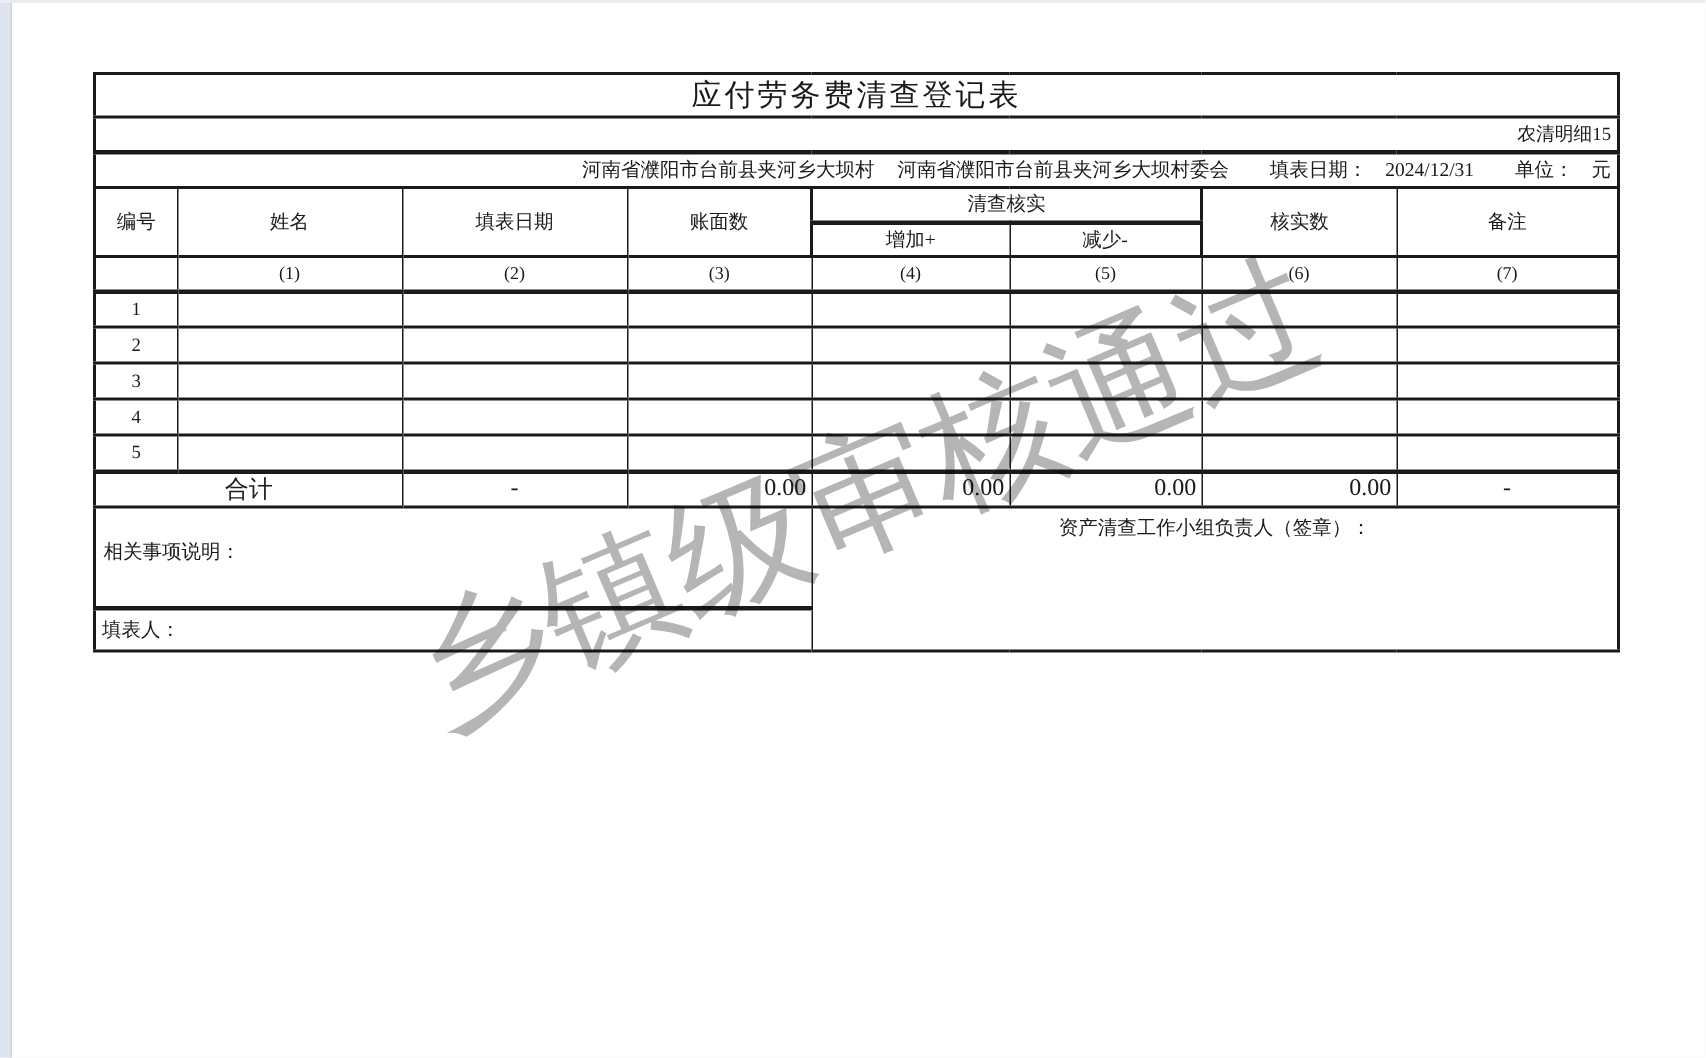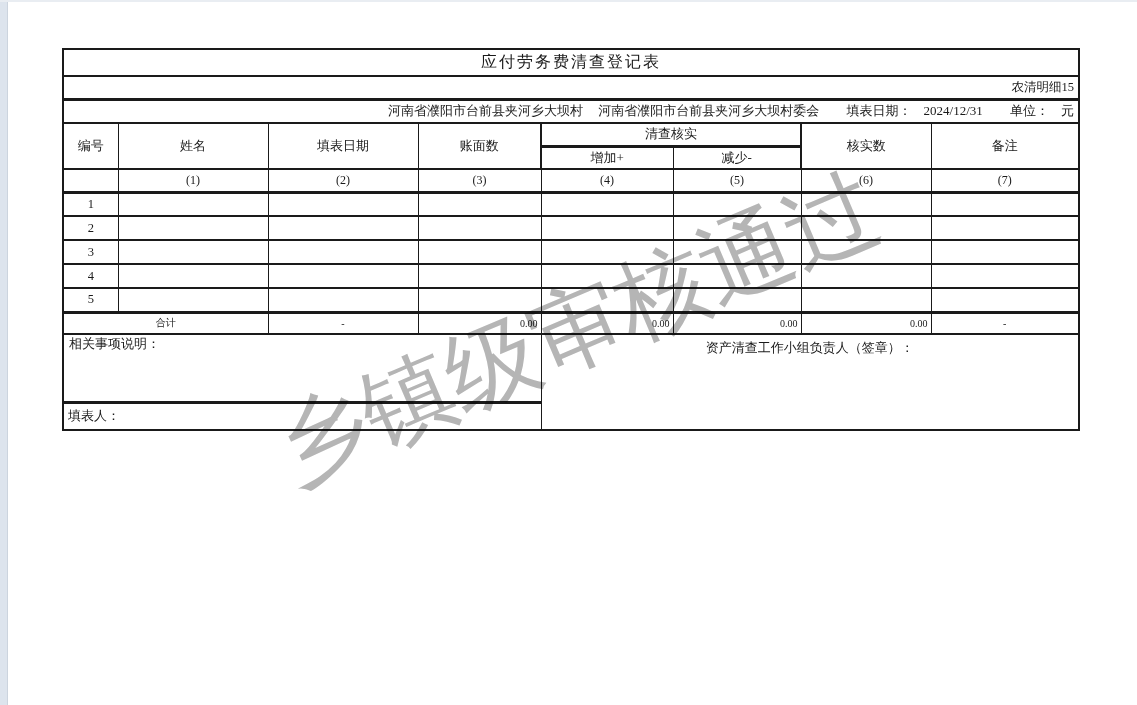--- a/index.html
+++ b/index.html
@@ -12,42 +12,42 @@
                background:#dde4ed; border-right:1px solid #ccd4de; }
 
   .sheet { position:absolute; left:62px; top:46px; width:1016px; }
 
   table.form-table { border-collapse:collapse; table-layout:fixed; width:1016px;
                      border:2px solid #1a1a1a; }
   td { border:1px solid #1a1a1a; border-top-width:2px; border-bottom-width:2px;
        padding:0 4px; text-align:center; vertical-align:middle;
        font-size:13px; overflow:hidden; white-space:nowrap; }
 
-  .title-row td { height:27px; font-size:16px; letter-spacing:2px;text-align:center; }
+  .title-row td { height:27px; font-size:20px; letter-spacing:2px;text-align:center; }
   .code-row td  { height:23px; text-align:right; font-size:12.5px; border-bottom-width:3px;margin-left:15px; }
   .info-row td  { height:24px; text-align:right; font-size:13px;padding-left:34px; }
   .info-row span { margin-left:12px; }
 
   .hdr td { font-size:13px; }
   .hdr-a td { height:23px; }
   .hdr-b td { height:23px; }
   .cell-check { border-bottom-width:3px; }
   .vthick-l { border-left-width:2px; }
   .vthick-r { border-right-width:2px;margin-left:44px; }
 
   .index-row td { height:23px; font-size:12px; border-bottom-width:3px; }
   .data-row td  { height:24px; font-size:12.5px; }
   .data-row.last td { border-bottom-width:3px; }
 
-  .total-row td { height:22px; font-size:10px; }
+  .total-row td { height:22px; font-size:16px; }
   .num  { text-align:right; padding-right:3px; }
   .dash { text-align:center; }
 
   .notes-cell   { height:68px; text-align:left; vertical-align:top;
-                  padding:0 5px; border-bottom-width:3px; }
+                  padding:20px 5px; border-bottom-width:3px; }
   .signer-cell  { text-align:center; vertical-align:top; padding:4px 18px; }
   .preparer-cell{ height:28px; text-align:left;margin-top:40px; }
 
   .watermark { position:absolute; left:577px; top:327px;
                transform:translate(-50%,-50%) rotate(-23deg);
                font-size:92px; line-height:1; white-space:nowrap;
                color:#b5b5b5; mix-blend-mode:multiply;
                font-family:"Liberation Serif","DejaVu Serif",serif;
                z-index:5; pointer-events:none; }
 </style>

